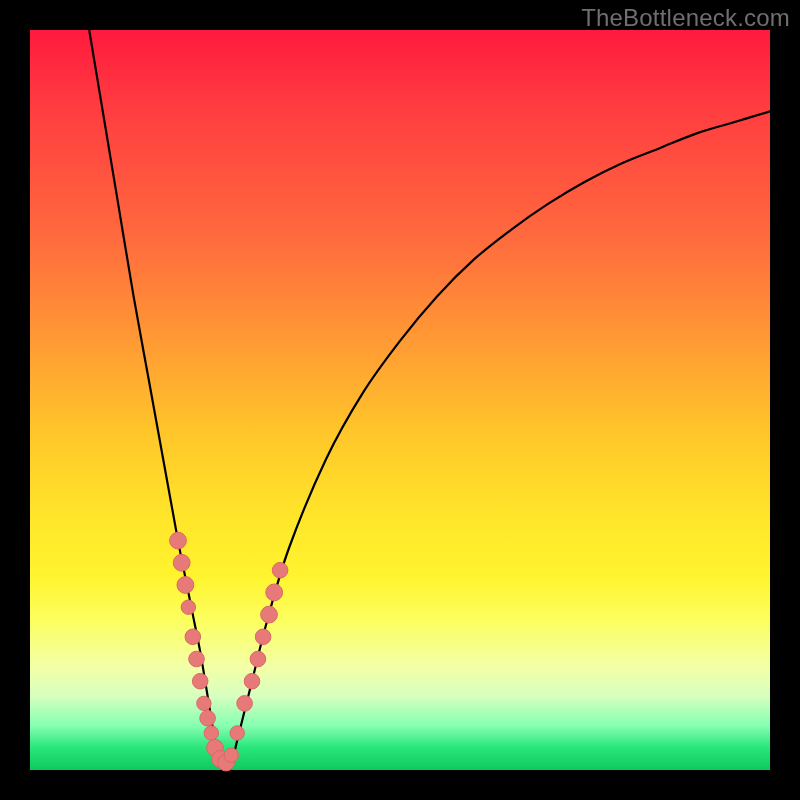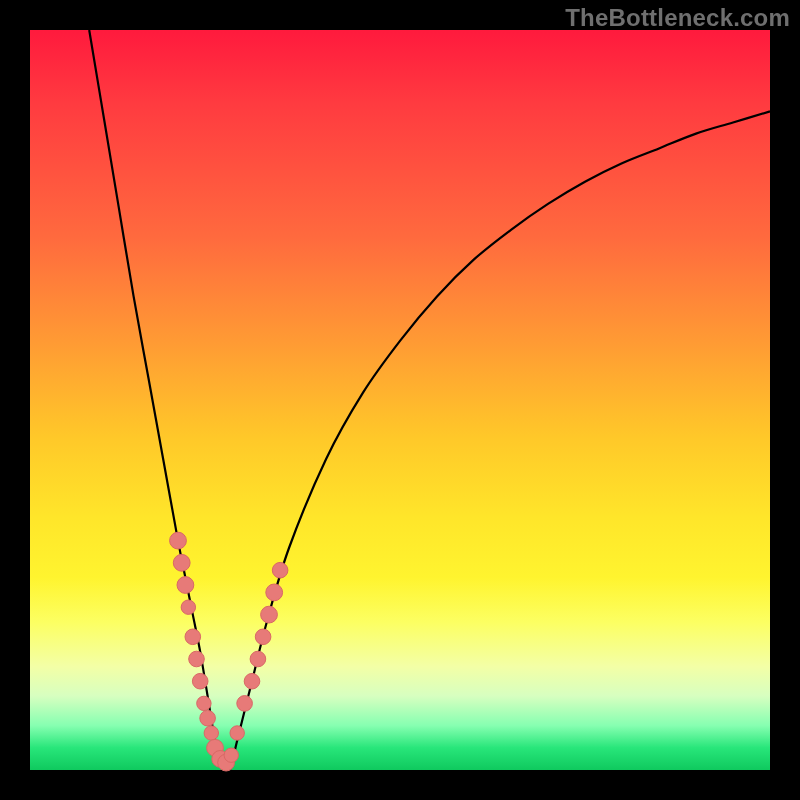--- a/index.html
+++ b/index.html
@@ -42,21 +42,21 @@
       #28e67a 97%,
       #0fc95e 100%
     );
   }
   .watermark {
     position: absolute;
     top: 4px;
     right: 10px;
     color: #6f6f6f;
     font-size: 24px;
-    font-weight: 700;
+    font-weight: 400;
     letter-spacing: 0.2px;
     user-select: none;
   }
   svg.curve {
     position: absolute;
     left: 0;
     top: 0;
     width: 740px;
     height: 740px;
     overflow: visible;

